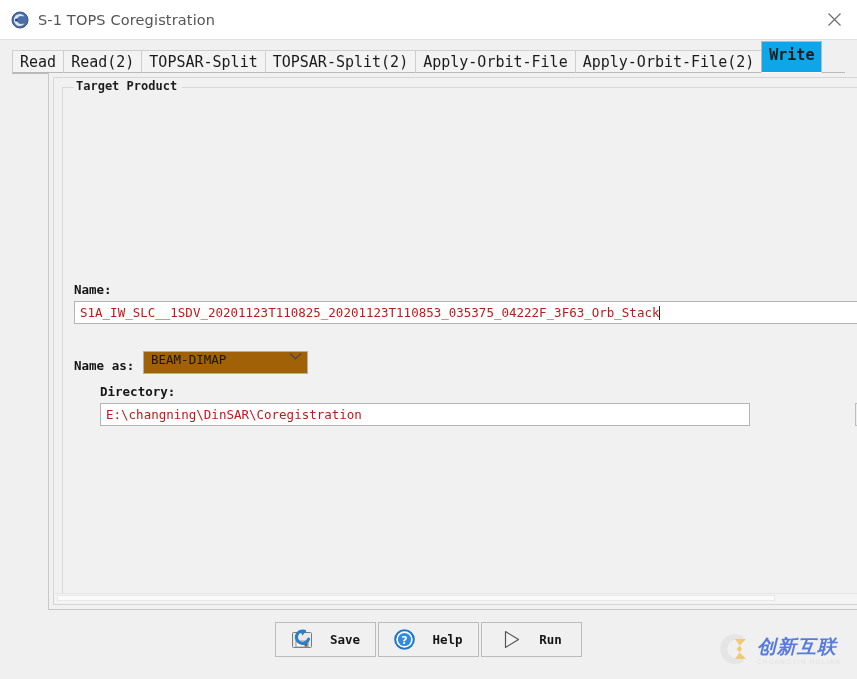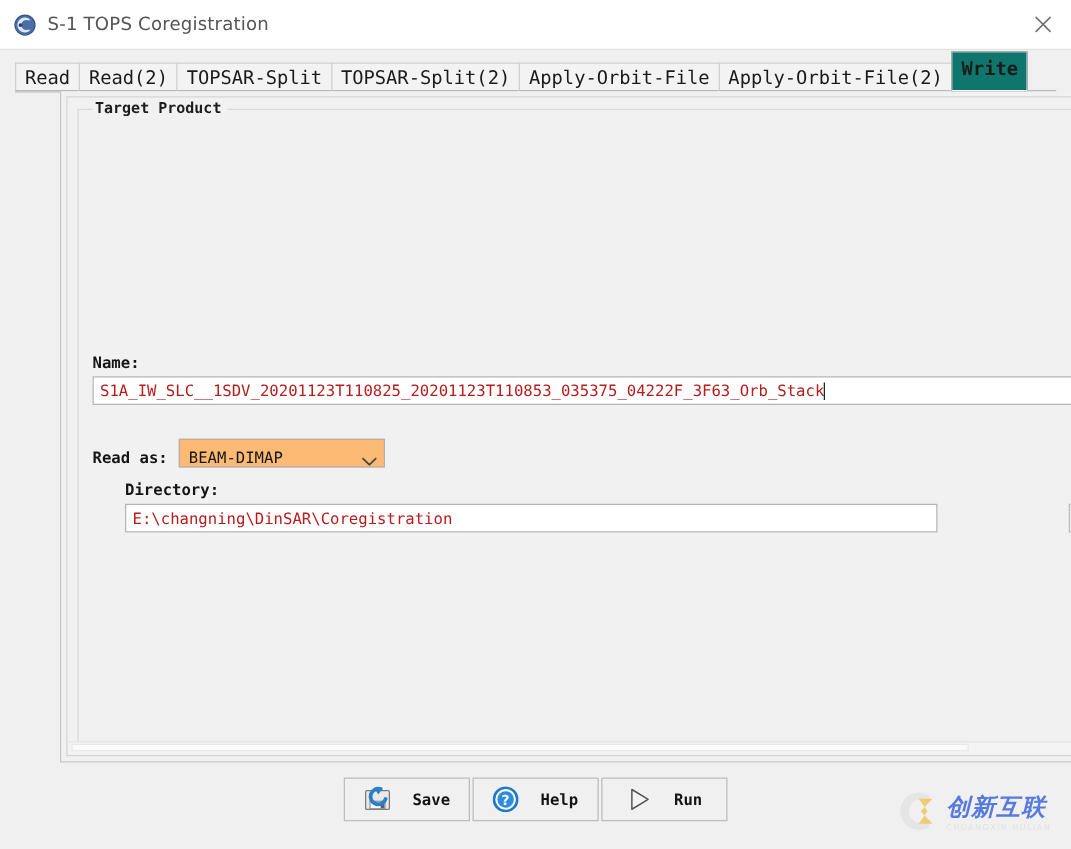--- a/index.html
+++ b/index.html
@@ -75,21 +75,21 @@
     border: 1px solid #cfcfcf;
     border-bottom: 1px solid #b9b9b9;
     border-right: none;
     box-sizing: border-box;
     white-space: nowrap;
     cursor: pointer;
     position: relative;
   }
   .tab:last-child { border-right: 1px solid #cfcfcf; }
   .tab.selected {
-    background: #0f766e;
+    background: #0ea5e9;
     height: 32px;
     line-height: 26px;
     border: 1px solid #b9b9b9;
     border-bottom: 1px solid #ffffff;
     z-index: 3;
     font-weight: bold;
   }
   .tab-spacer {
     flex: 1 1 auto;
     height: 23px;
@@ -183,25 +183,25 @@
   }
 
   .saveas-label { position: absolute; left: 11px; top: 270px; }
 
   .combo {
     position: absolute;
     left: 80px;
     top: 263px;
     width: 165px;
     height: 23px;
-    background: #fdba74;
+    background: #a16207;
     border: 1px solid #b0b0b0;
     box-sizing: border-box;
     display: flex;
-    align-items: flex-end;
+    align-items: flex-start;
     cursor: pointer;
   }
   .combo-value {
     font-family: "DejaVu Sans Mono", monospace;
     font-size: 12.5px;
     color: #161616;
     padding-left: 7px;
     flex: 1 1 auto;
     white-space: nowrap;
     overflow: hidden;
@@ -363,21 +363,21 @@
 
     <div class="groupbox">
       <div class="groupbox-title">Target Product</div>
 
       <div class="lbl name-label">Name:</div>
       <div class="textfield name-field">
         <span>S1A_IW_SLC__1SDV_20201123T110825_20201123T110853_035375_04222F_3F63_Orb_Stack</span>
           <span class="caret"></span>
       </div>
 
-      <div class="lbl saveas-label">Read as:</div>
+      <div class="lbl saveas-label">Name as:</div>
       <div class="combo">
         <span class="combo-value">BEAM-DIMAP</span>
         <span class="combo-arrow">
           <svg width="13" height="8" viewBox="0 0 13 8">
             <path d="M1 1.5 L6.5 6.8 L12 1.5" fill="none" stroke="#4a4a4a" stroke-width="1.4"></path>
           </svg>
         </span>
       </div>
 
       <div class="lbl dir-label">Directory:</div>

